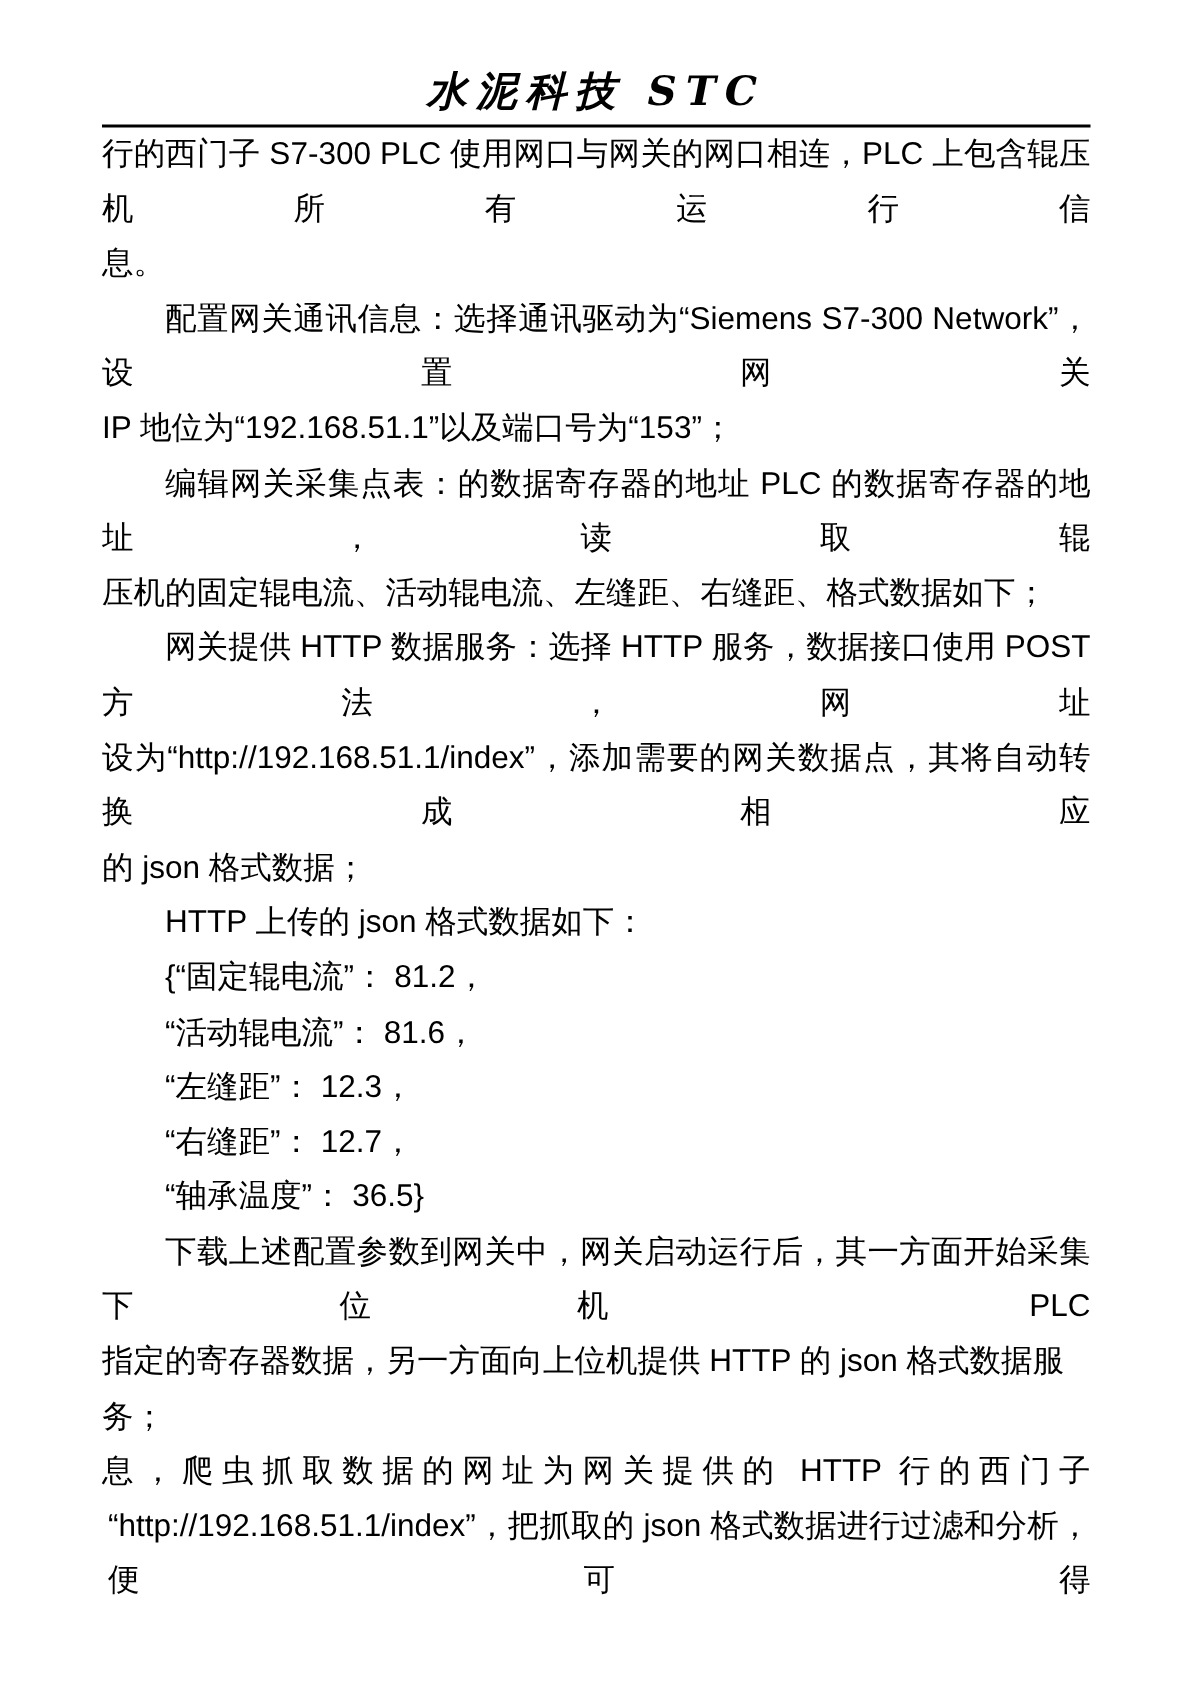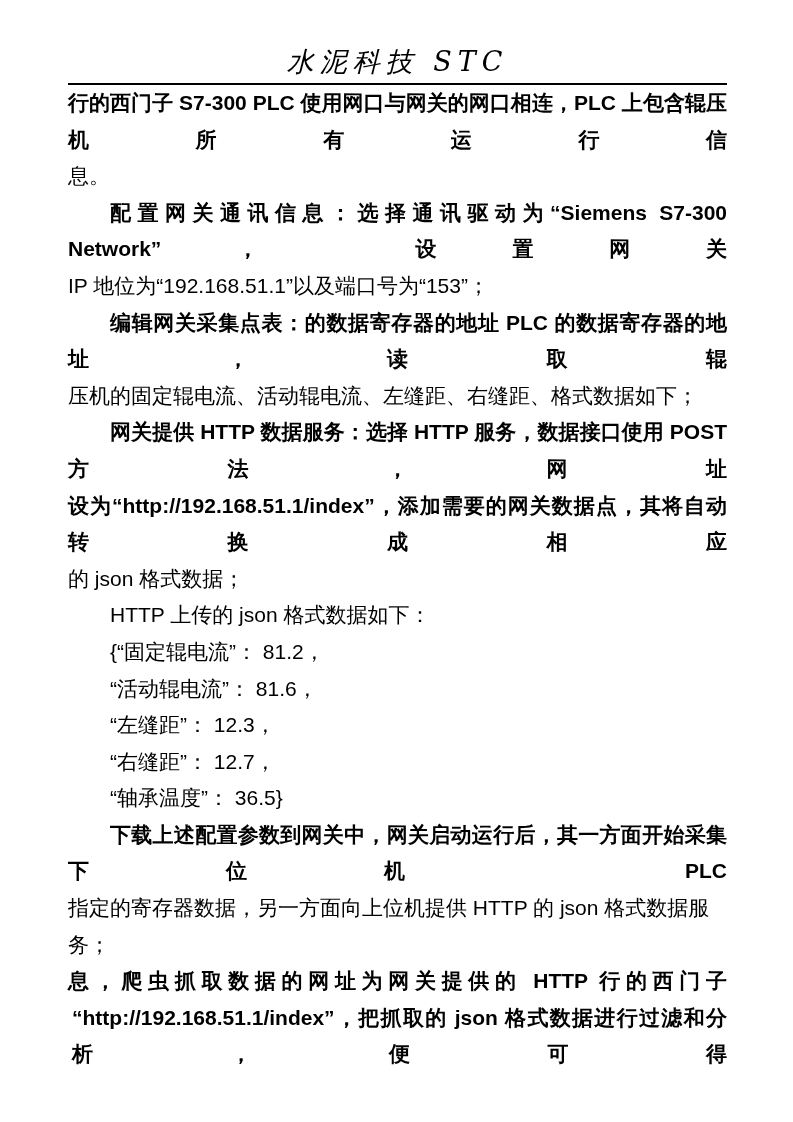--- a/index.html
+++ b/index.html
@@ -16,35 +16,34 @@
   }
   .header {
     padding-top:42px;
     text-align:center;
     border-bottom:2px solid #000;
     padding-bottom:1px;
   }
   .journal-title {
     font-family:"DejaVu Serif","Liberation Serif",serif;
     font-style:italic;
-    font-weight:normal;
+    font-weight:bold;
     font-size:27px;
     letter-spacing:6px;
     line-height:40px;
   }
   .body-text {
     font-size:21px;
     line-height:36.6px;
     text-align:left;
   }
   .line { min-height:36.6px; }
   .stretch {
     text-align:justify;
     text-align-last:justify;
-    font-weight:bold;
   }
   .indent { text-indent:42px; }
   .hang { padding-left:4px; }
 </style>
 </head>
 <body>
 
 <div class="page">
 
   <div class="header">

